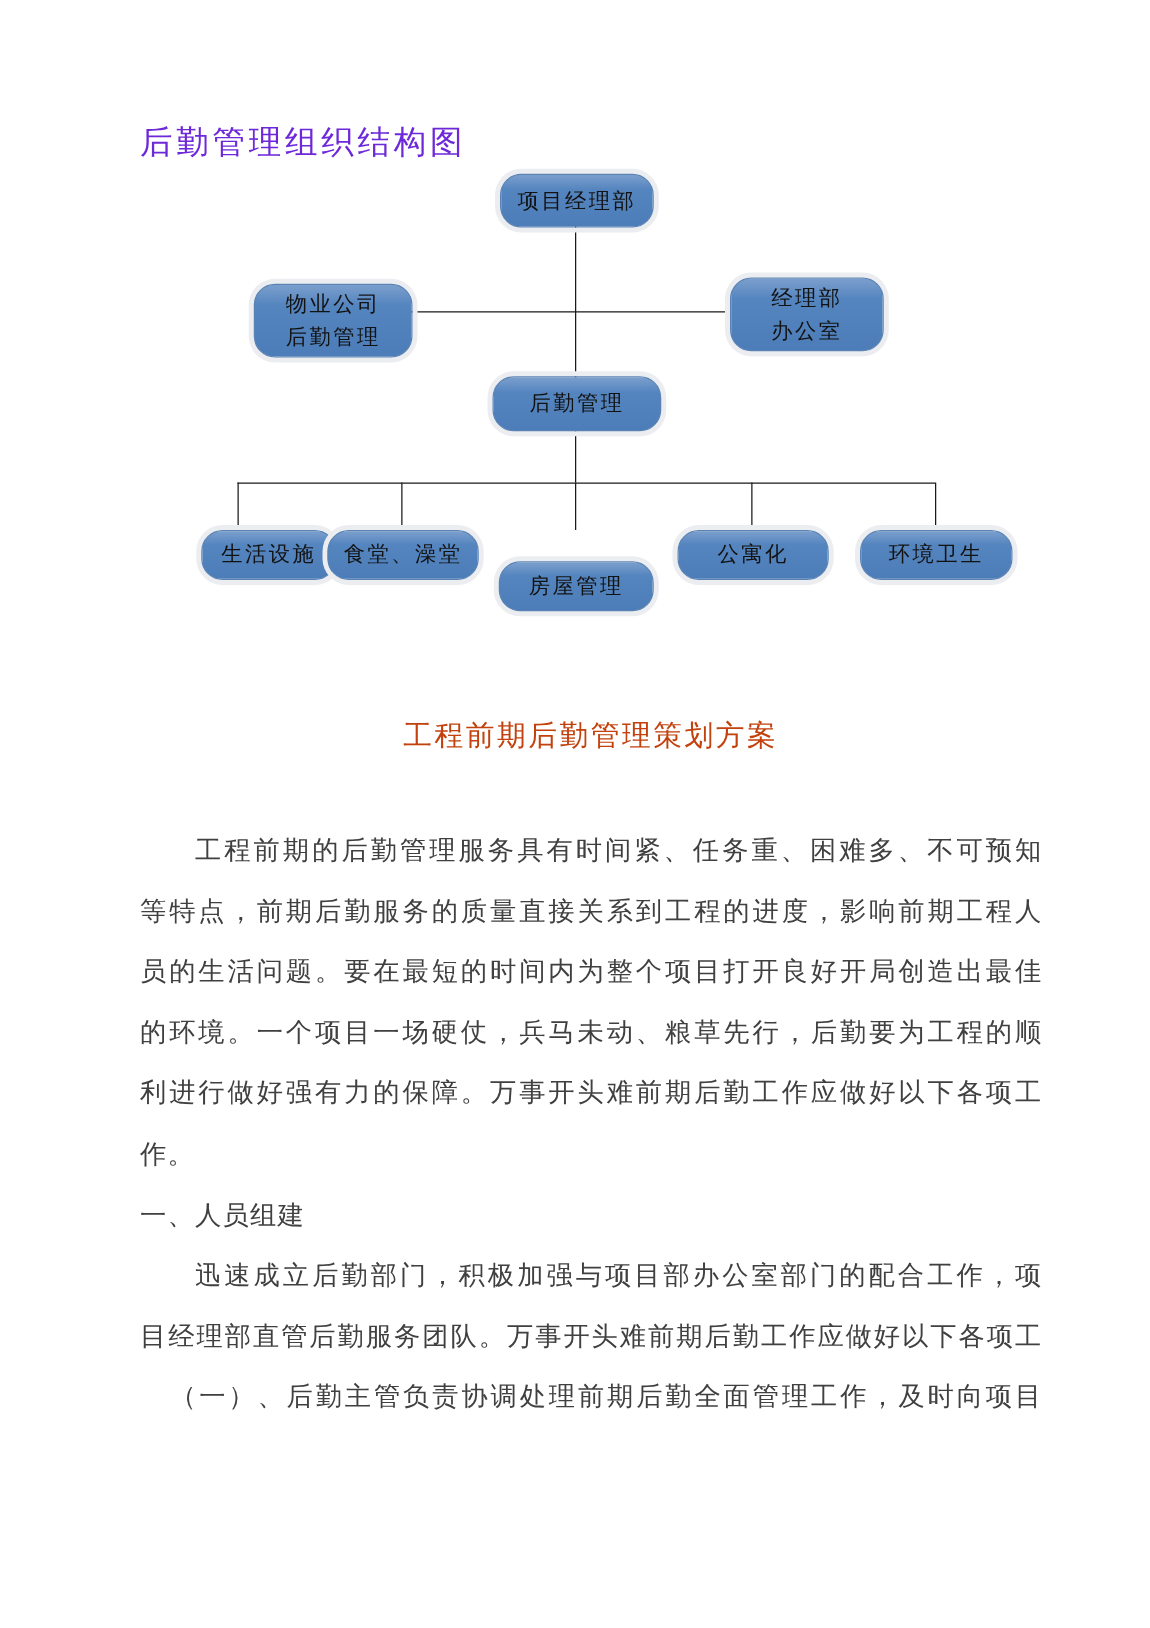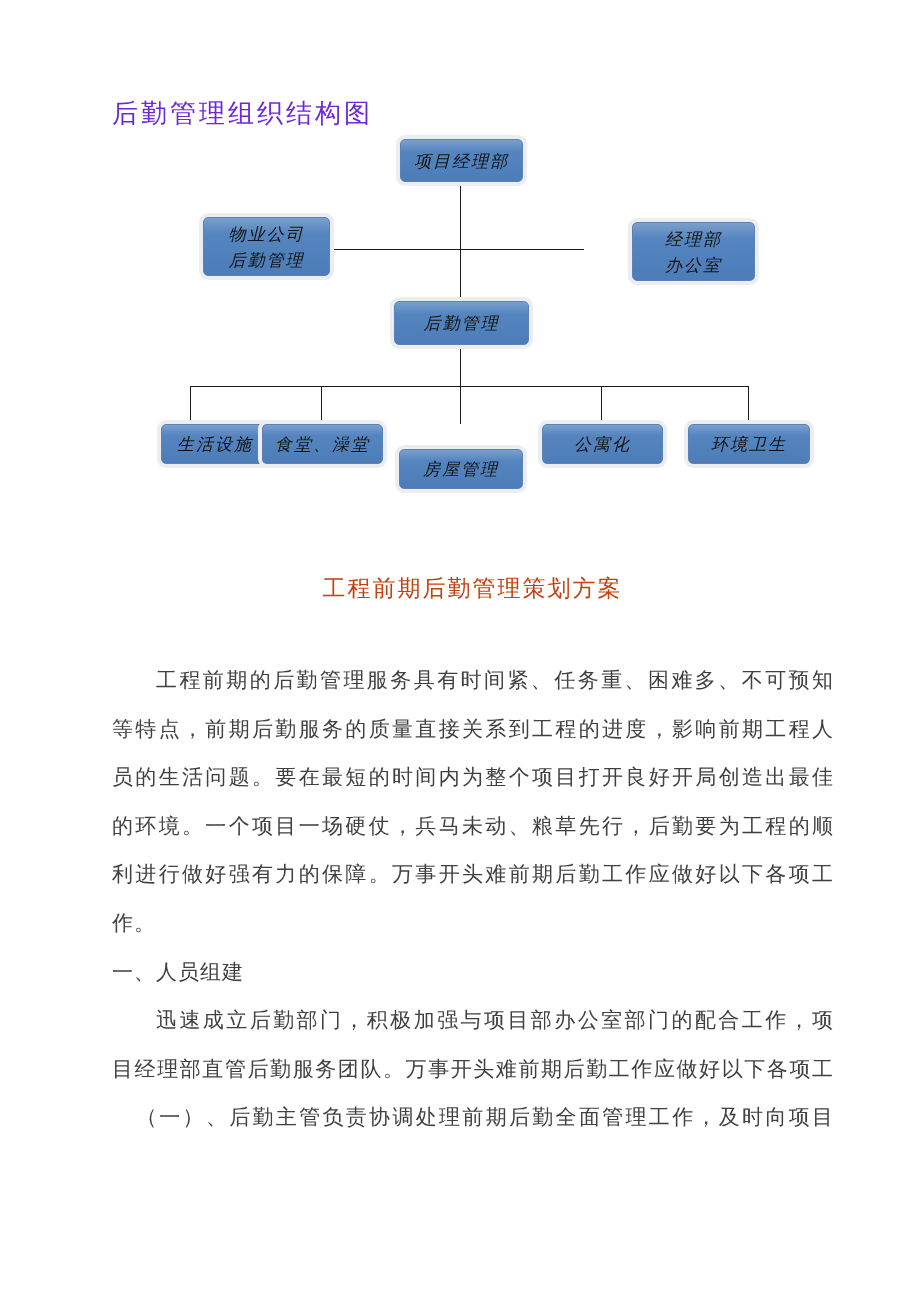--- a/index.html
+++ b/index.html
@@ -19,28 +19,27 @@
     font-size: 26px;
     letter-spacing: 3px;
     color: #6d28d9;
     white-space: nowrap;
   }
   
   .node {
     position: absolute;
     background: linear-gradient(180deg, #7b9fcd 0%, #5585bf 28%, #4d7db8 100%);
     border: 1px solid #5a83b4;
-    border-radius: 5px;
+    border-radius: 17px;
     box-shadow: 0 0 0 4px #ebedf1, 1px 2px 3px rgba(0,0,0,0.10);
     display: flex;
     flex-direction: column;
     align-items: center;
     justify-content: center;
     text-align: center;
-    font-style: italic;
   }
   .node span {
     font-size: 17px;
     letter-spacing: 2px;
     line-height: 26px;
     color: #121212;
     white-space: nowrap;
   }
   .vline, .hline { position: absolute; background: #1a1a1a; }
   .vline { width: 1.4px; }
@@ -94,26 +93,26 @@
     <div class="vline" style="left:190px; top:386px; height:38px;"></div>
     <div class="vline" style="left:321px; top:386px; height:38px;"></div>
     <div class="vline" style="left:460px; top:386px; height:38px;"></div>
     <div class="vline" style="left:601px; top:386px; height:38px;"></div>
     <div class="vline" style="left:748px; top:386px; height:38px;"></div>
 
     <div class="node" style="left:400px; top:139px; width:121px; height:41px;">
       <span>项目经理部</span>
     </div>
 
-    <div class="node" style="left:203px; top:217px; width:125px; height:57px;">
+    <div class="node" style="left:203px; top:227px; width:125px; height:57px;">
       <span>物业公司</span>
       <span>后勤管理</span>
     </div>
 
-    <div class="node" style="left:584px; top:222px; width:121px; height:57px;margin-left:48px;">
+    <div class="node" style="left:584px; top:222px; width:121px; height:57px;">
       <span>经理部</span>
       <span>办公室</span>
     </div>
 
     <div class="node" style="left:394px; top:301px; width:133px; height:42px;">
       <span>后勤管理</span>
     </div>
 
     <div class="node" style="left:125px; top:424px; width:106px; height:38px;margin-left:36px;">
       <span>生活设施</span>

